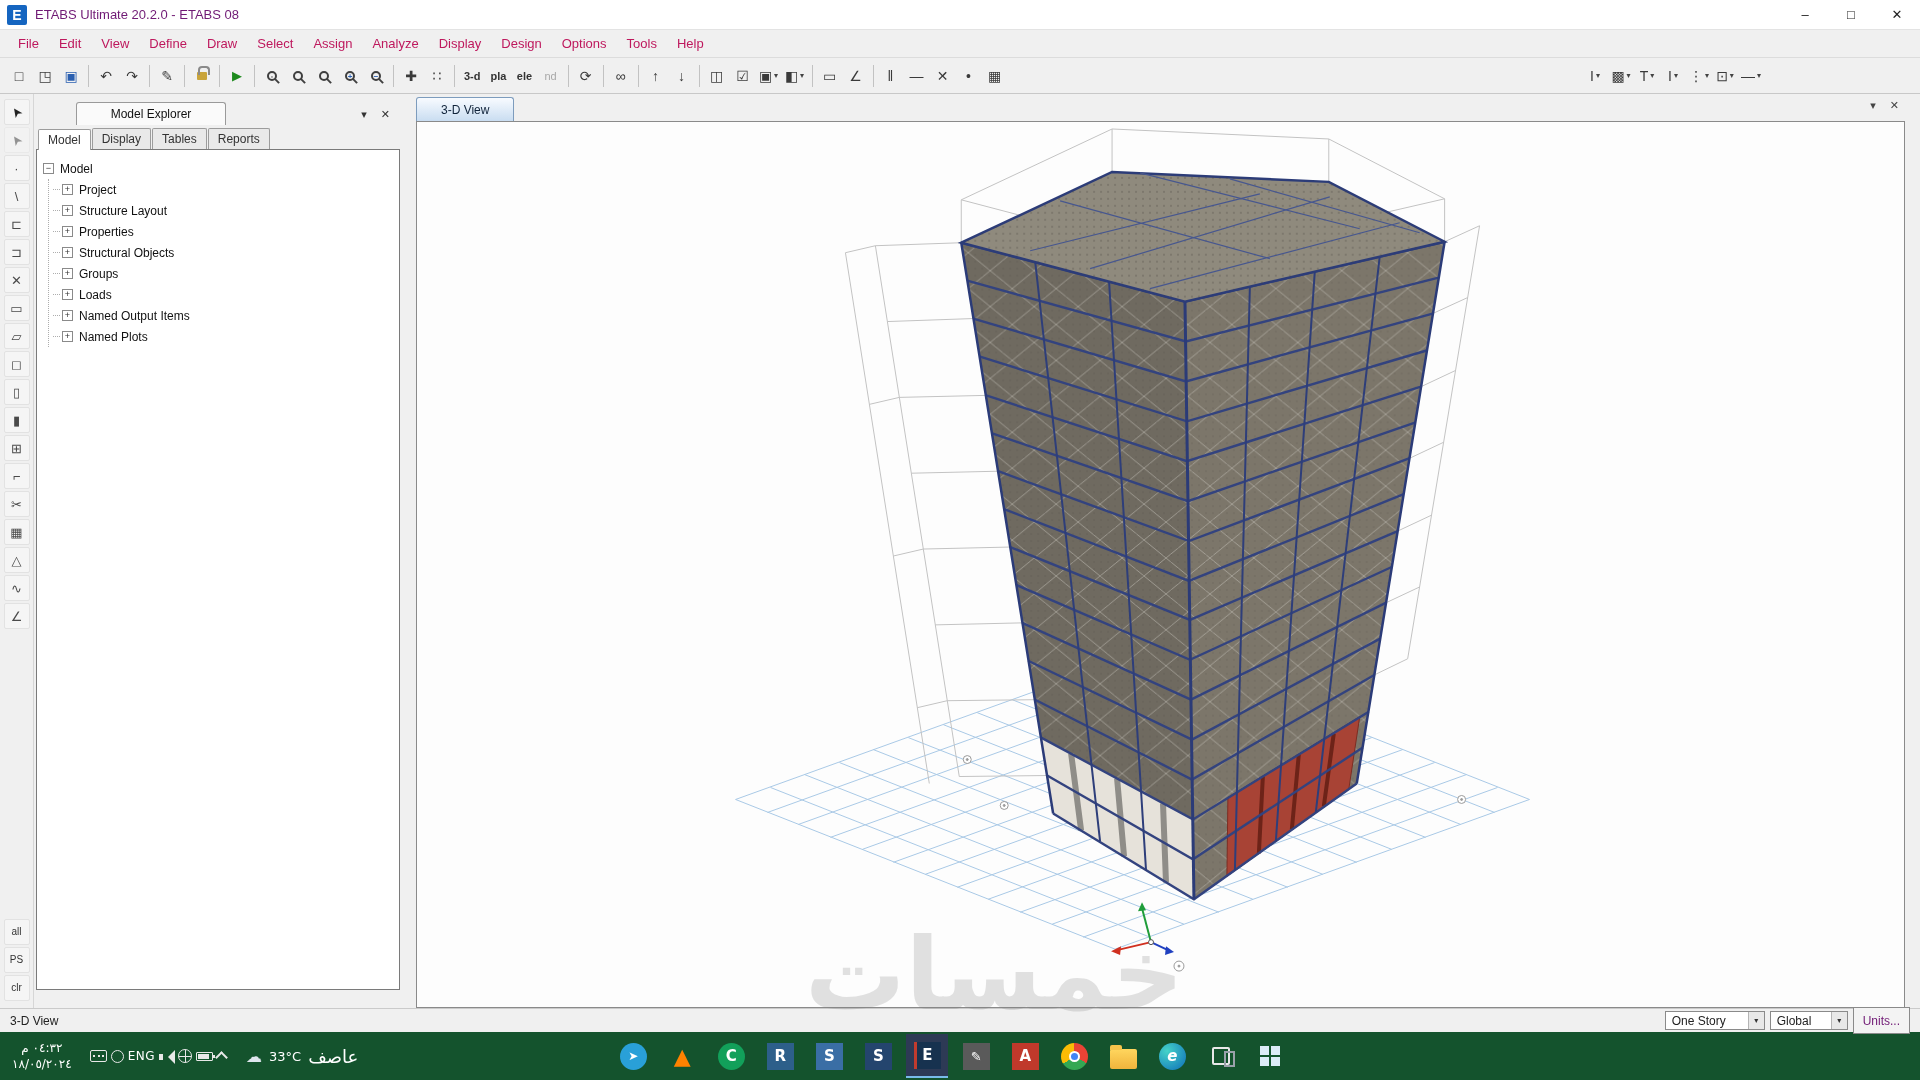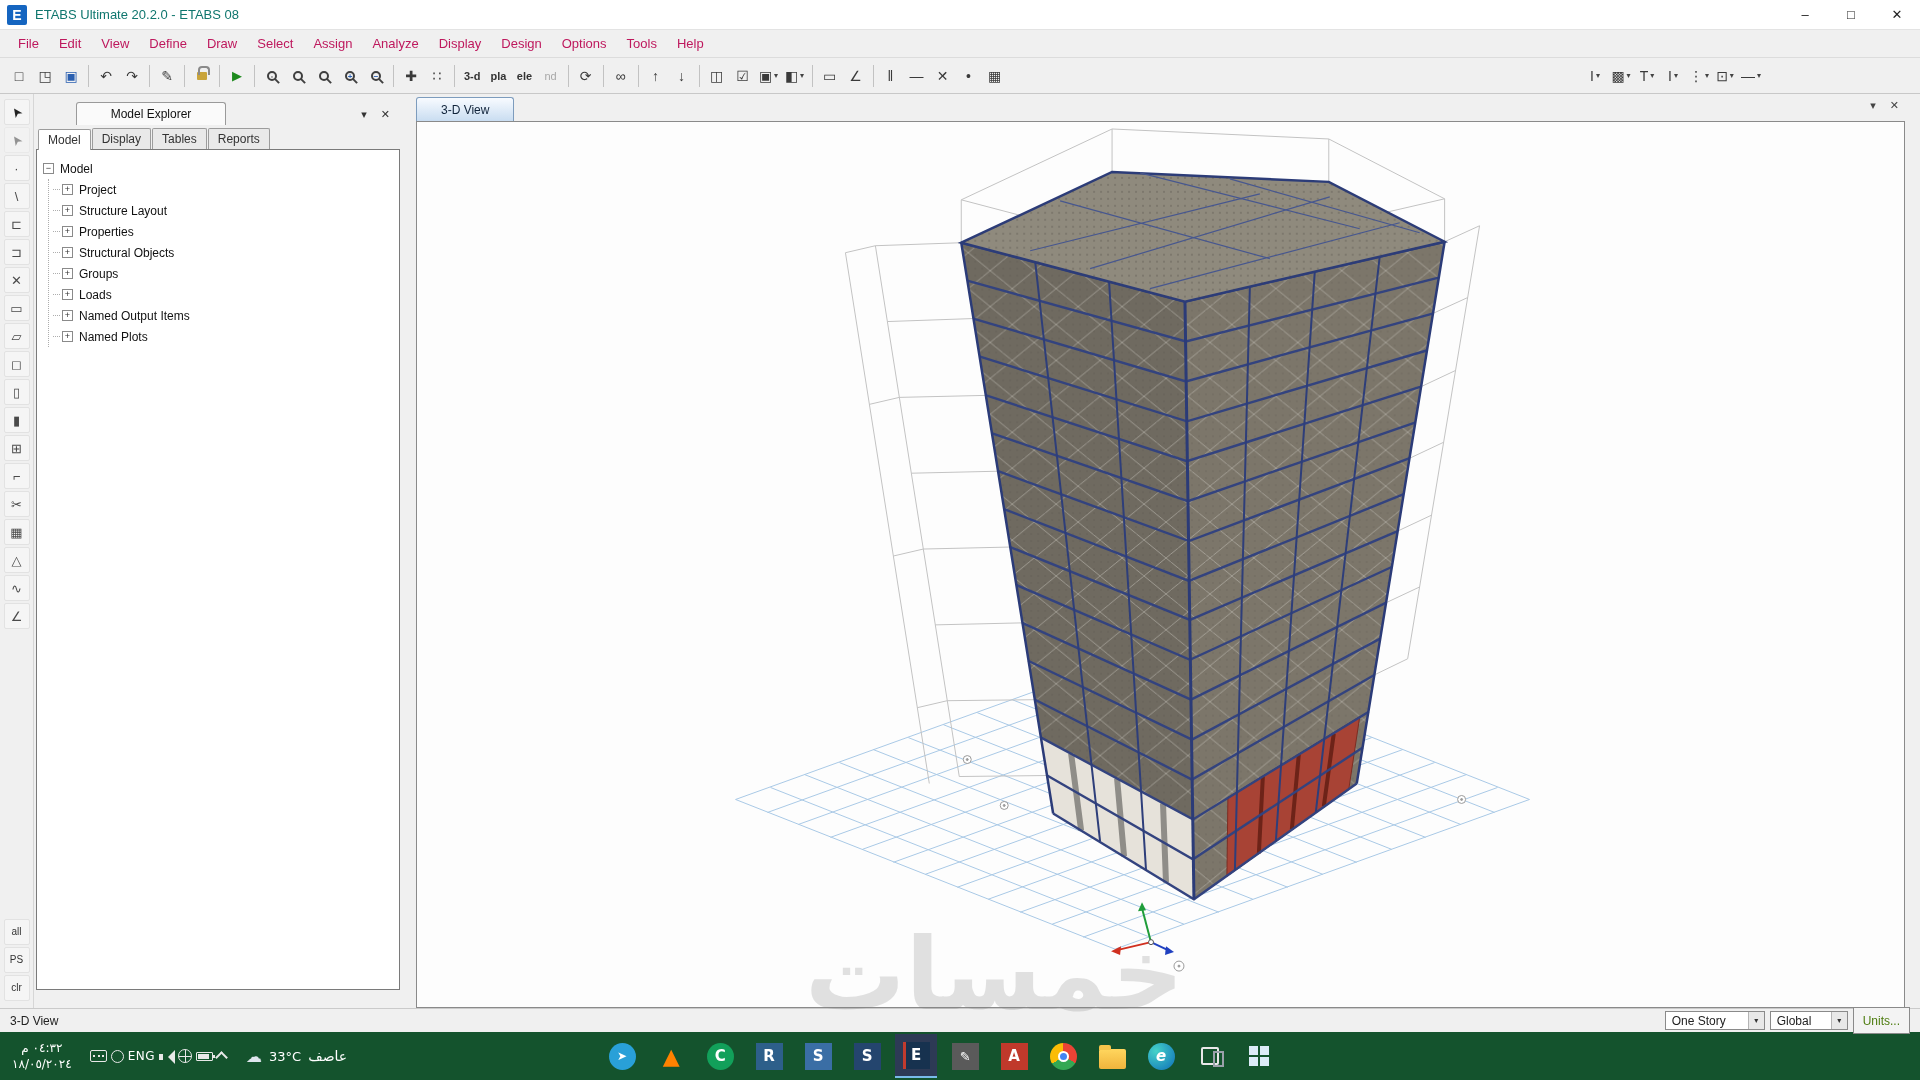--- a/index.html
+++ b/index.html
@@ -2,21 +2,21 @@
 <html><head>
 <meta charset="utf-8">
 <style>
   *{margin:0;padding:0;box-sizing:border-box}
   html,body{width:1920px;height:1080px;overflow:hidden}
   body{font-family:"Liberation Sans",sans-serif;font-size:13px;background:#f0f0f0;color:#111;position:relative}
 
   
   .titlebar{height:30px;background:#fff;display:flex;align-items:center;border-bottom:1px solid #e3e3e3}
   .app-logo{width:20px;height:20px;background:#1565c0;color:#fff;font-weight:bold;display:flex;align-items:center;justify-content:center;margin:0 8px 0 7px;font-size:14px;border-radius:2px}
-  .title-text{font-size:13px;color:#0f766e}
+  .title-text{font-size:13px;color:#701a75}
   .win-controls{margin-left:auto;display:flex;height:100%}
   .win-btn{width:46px;display:flex;align-items:center;justify-content:center;font-size:13px;color:#222}
 
   
   .menubar{height:28px;background:#f0f0f0;display:flex;align-items:center;padding-left:8px;border-bottom:1px solid #dcdcdc}
   .menu-item{padding:4px 10px;color:#be185d;font-size:13px}
 
   
   .toolbar{height:36px;background:#f0f0f0;display:flex;align-items:center;padding:0 6px;border-bottom:1px solid #c8c8c8}
   .tbtn{min-width:24px;height:24px;display:flex;align-items:center;justify-content:center;font-size:14px;color:#3a3a3a;margin:0 1px;border-radius:2px}
@@ -65,21 +65,21 @@
   .view-hicons{position:absolute;right:6px;top:5px;display:flex;gap:14px;font-size:11px;color:#444}
   .canvas{flex:1;background:#fdfdfd;border:1px solid #8a8a8a;position:relative;overflow:hidden}
   svg.scene{width:100%;height:100%;display:block}
 
   
   .statusbar{height:24px;background:#f0f0f0;border-top:1px solid #cacaca;display:flex;align-items:center;padding:0 10px;font-size:12px;color:#222}
   .status-right{margin-left:auto;display:flex;gap:5px;align-items:center}
   .combo{height:19px;width:100px;background:#fff;border:1px solid #8a8a8a;display:flex;align-items:center;font-size:12px;padding-left:6px}
   .combo.narrow{width:78px}
   .combo .arrow{margin-left:auto;width:16px;height:100%;background:#e8e8e8;border-left:1px solid #b4b4b4;display:flex;align-items:center;justify-content:center;font-size:8px;color:#333}
-  .units-btn{height:27px;padding:0 9px;border:1px solid #8a8a8a;background:#f3f3f3;font-size:12px;display:flex;align-items:center;color:#4d7c0f}
+  .units-btn{height:27px;padding:0 9px;border:1px solid #8a8a8a;background:#f3f3f3;font-size:12px;display:flex;align-items:center;color:#701a75}
 
   
   .taskbar{height:48px;background:#14532d;display:flex;align-items:center;color:#fff;font-family:"DejaVu Sans",sans-serif;font-size:12px}
   .tb-clock{text-align:center;line-height:1.35;padding:0 12px;direction:rtl;white-space:nowrap}
   .tray{display:flex;align-items:center;gap:4px;padding:0 6px}
   .tlang{font-size:12px;letter-spacing:.5px}
   .tico{display:inline-block;position:relative}
   .kb{width:17px;height:12px;border:1px solid #e8e8e8;border-radius:2px}
   .kb::before{content:"";position:absolute;left:2px;top:2px;width:11px;height:2px;border-bottom:2px dotted #e8e8e8}
   .circle{width:13px;height:13px;border:1.5px solid #e8e8e8;border-radius:50%}
@@ -88,21 +88,21 @@
   .spk::after{content:"";position:absolute;left:2px;top:0;border:7px solid transparent;border-right:7px solid #e8e8e8}
   .globe{width:14px;height:14px;border:1.5px solid #e8e8e8;border-radius:50%}
   .globe::before{content:"";position:absolute;left:50%;top:0;bottom:0;width:1px;background:#e8e8e8}
   .globe::after{content:"";position:absolute;top:50%;left:0;right:0;height:1px;background:#e8e8e8}
   .batt{width:17px;height:9px;border:1px solid #e8e8e8;border-radius:1px}
   .batt::before{content:"";position:absolute;left:1px;top:1px;bottom:1px;width:11px;background:#e8e8e8}
   .batt::after{content:"";position:absolute;right:-3px;top:2px;width:2px;height:3px;background:#e8e8e8}
   .chev{width:9px;height:9px;border-left:2px solid #e8e8e8;border-top:2px solid #e8e8e8;transform:rotate(45deg);margin-top:3px}
   .weather{display:flex;align-items:center;gap:7px;padding:0 14px;font-size:13px}
   .wicon{font-size:16px;color:#dfe6ee}
-  .wdesc{font-size:14px}
+  .wdesc{font-size:18px}
   .tb-apps{display:flex;align-items:center;gap:7px;margin-left:240px}
   .app-ico{width:42px;height:44px;display:flex;align-items:center;justify-content:center}
   .app-ico.active{background:#2d3a55;border-bottom:2px solid #79bbe9}
   .app-ico .g{width:27px;height:27px;display:flex;align-items:center;justify-content:center;font-size:15px;font-weight:bold;color:#fff}
   .ap-telegram .g{background:#29a0d8;border-radius:50%;font-size:12px}
   .ap-telegram .g{transform:none}.ap-telegram .g{position:relative}
   .ap-telegram .g{color:#fff}
   .ap-vlc .g{background:none;color:#ff8200;font-size:22px}
   .ap-camtasia .g{background:#12a05a;border-radius:50%}
   .ap-revit .g{background:#2d5f8a}

